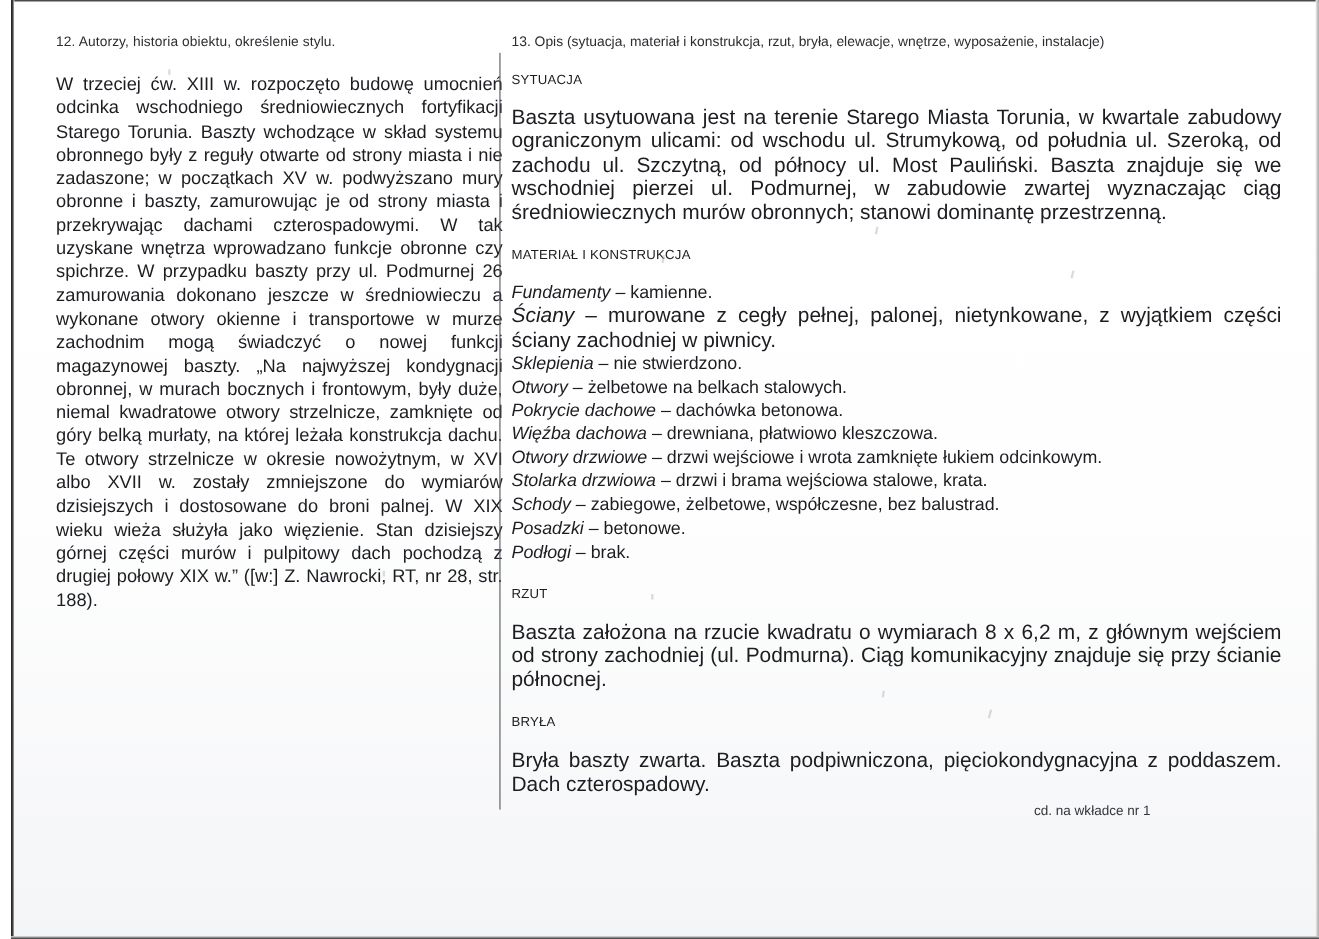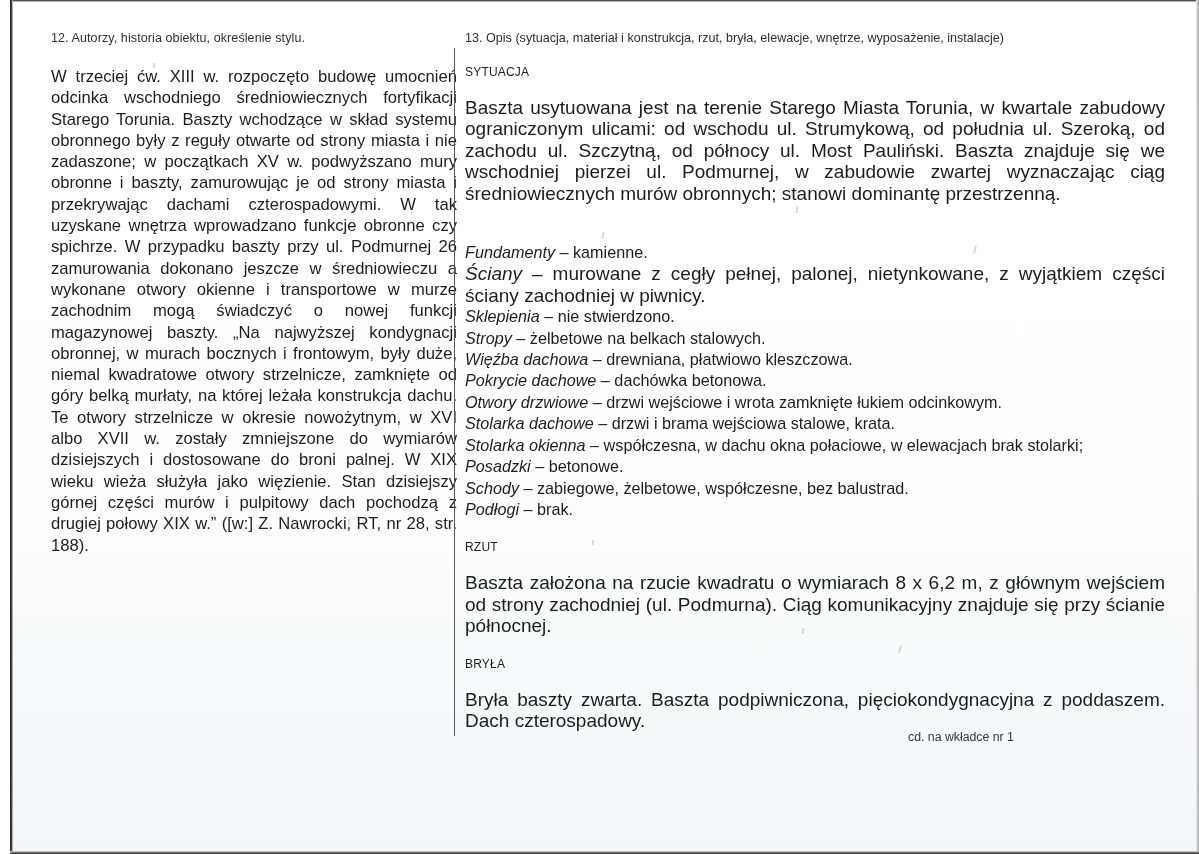--- a/index.html
+++ b/index.html
@@ -113,21 +113,21 @@
   }
   .lbl {
     font-weight: normal;
     font-style: italic;
   }
   .spacer-18 { height: 18px; }
   .spacer-20 { height: 20px; }
 
   #footnote {
     position: absolute;
-    left: 898px;
+    left: 930px;
     top: 730px;
     font-size: 12.3px;
     color: #32353a;
     white-space: nowrap;
   }
 
   
   .speck {
     position: absolute;
     background: #b9bcc2;
@@ -156,33 +156,33 @@
       <div class="field-head-serif">13. Opis (sytuacja, materiał i konstrukcja, rzut, bryła, elewacje, wnętrze, wyposażenie, instalacje)</div>
 
       <div class="spacer-20"></div>
 
       <div class="sec-title">SYTUACJA</div>
       <div class="spacer-18"></div>
       <div class="para">Baszta usytuowana jest na terenie Starego Miasta Torunia, w kwartale zabudowy ograniczonym ulicami: od wschodu ul. Strumykową, od południa ul. Szeroką, od zachodu ul. Szczytną, od północy ul. Most Pauliński. Baszta znajduje się we wschodniej pierzei ul. Podmurnej, w zabudowie zwartej wyznaczając ciąg średniowiecznych murów obronnych; stanowi dominantę przestrzenną.</div>
 
       <div class="spacer-20"></div>
 
+      <div class="sec-title">MATERIAŁ I KONSTRUKCJA</div>
       <div class="spacer-18"></div>
       <div id="material-list">
           <div class="line"><span class="lbl">Fundamenty</span><span> – kamienne.</span></div>
           <div class="para"><span class="lbl">Ściany</span><span> – murowane z cegły pełnej, palonej, nietynkowane, z wyjątkiem części ściany zachodniej w piwnicy.</span></div>
           <div class="line"><span class="lbl">Sklepienia</span><span> – nie stwierdzono.</span></div>
-          <div class="line"><span class="lbl">Stropy</span><span> – żelbetowe na belkach stalowych.</span></div>
+          <div class="line"><span class="lbl">Otwory</span><span> – żelbetowe na belkach stalowych.</span></div>
+          <div class="line"><span class="lbl">Pokrycie dachowe</span><span> – dachówka betonowa.</span></div>
           <div class="line"><span class="lbl">Więźba dachowa</span><span> – drewniana, płatwiowo kleszczowa.</span></div>
-          <div class="line"><span class="lbl">Pokrycie dachowe</span><span> – dachówka betonowa.</span></div>
           <div class="line"><span class="lbl">Otwory drzwiowe</span><span> – drzwi wejściowe i wrota zamknięte łukiem odcinkowym.</span></div>
-          <div class="line"><span class="lbl">Stolarka dachowe</span><span> – drzwi i brama wejściowa stalowe, krata.</span></div>
-          <div class="line"><span class="lbl">Stolarka okienna</span><span> – współczesna, w dachu okna połaciowe, w elewacjach brak stolarki;</span></div>
+          <div class="line"><span class="lbl">Stolarka drzwiowa</span><span> – drzwi i brama wejściowa stalowe, krata.</span></div>
+          <div class="line"><span class="lbl">Schody</span><span> – zabiegowe, żelbetowe, współczesne, bez balustrad.</span></div>
           <div class="line"><span class="lbl">Posadzki</span><span> – betonowe.</span></div>
-          <div class="line"><span class="lbl">Schody</span><span> – zabiegowe, żelbetowe, współczesne, bez balustrad.</span></div>
           <div class="line"><span class="lbl">Podłogi</span><span> – brak.</span></div>
         </div>
 
       <div class="spacer-20"></div>
 
       <div class="sec-title">RZUT</div>
       <div class="spacer-18"></div>
       <div class="para">Baszta założona na rzucie kwadratu o wymiarach 8 x 6,2 m, z głównym wejściem od strony zachodniej (ul. Podmurna). Ciąg komunikacyjny znajduje się przy ścianie północnej.</div>
 
       <div class="spacer-20"></div>

